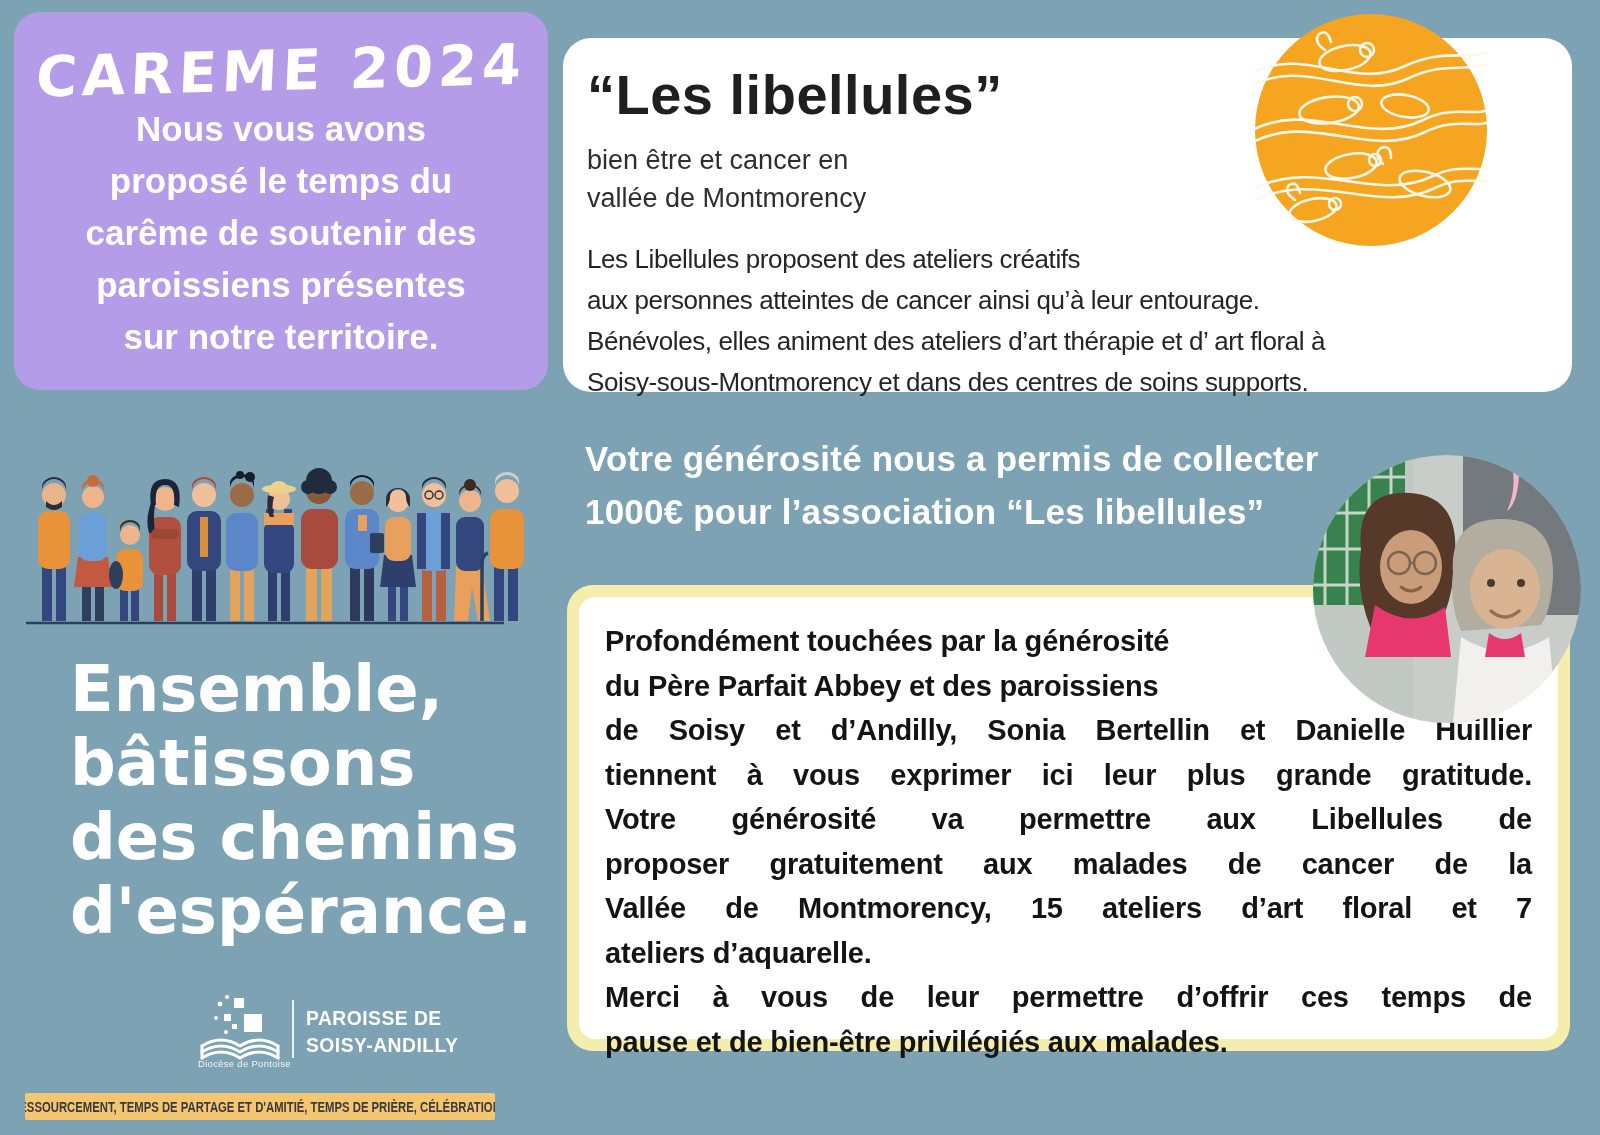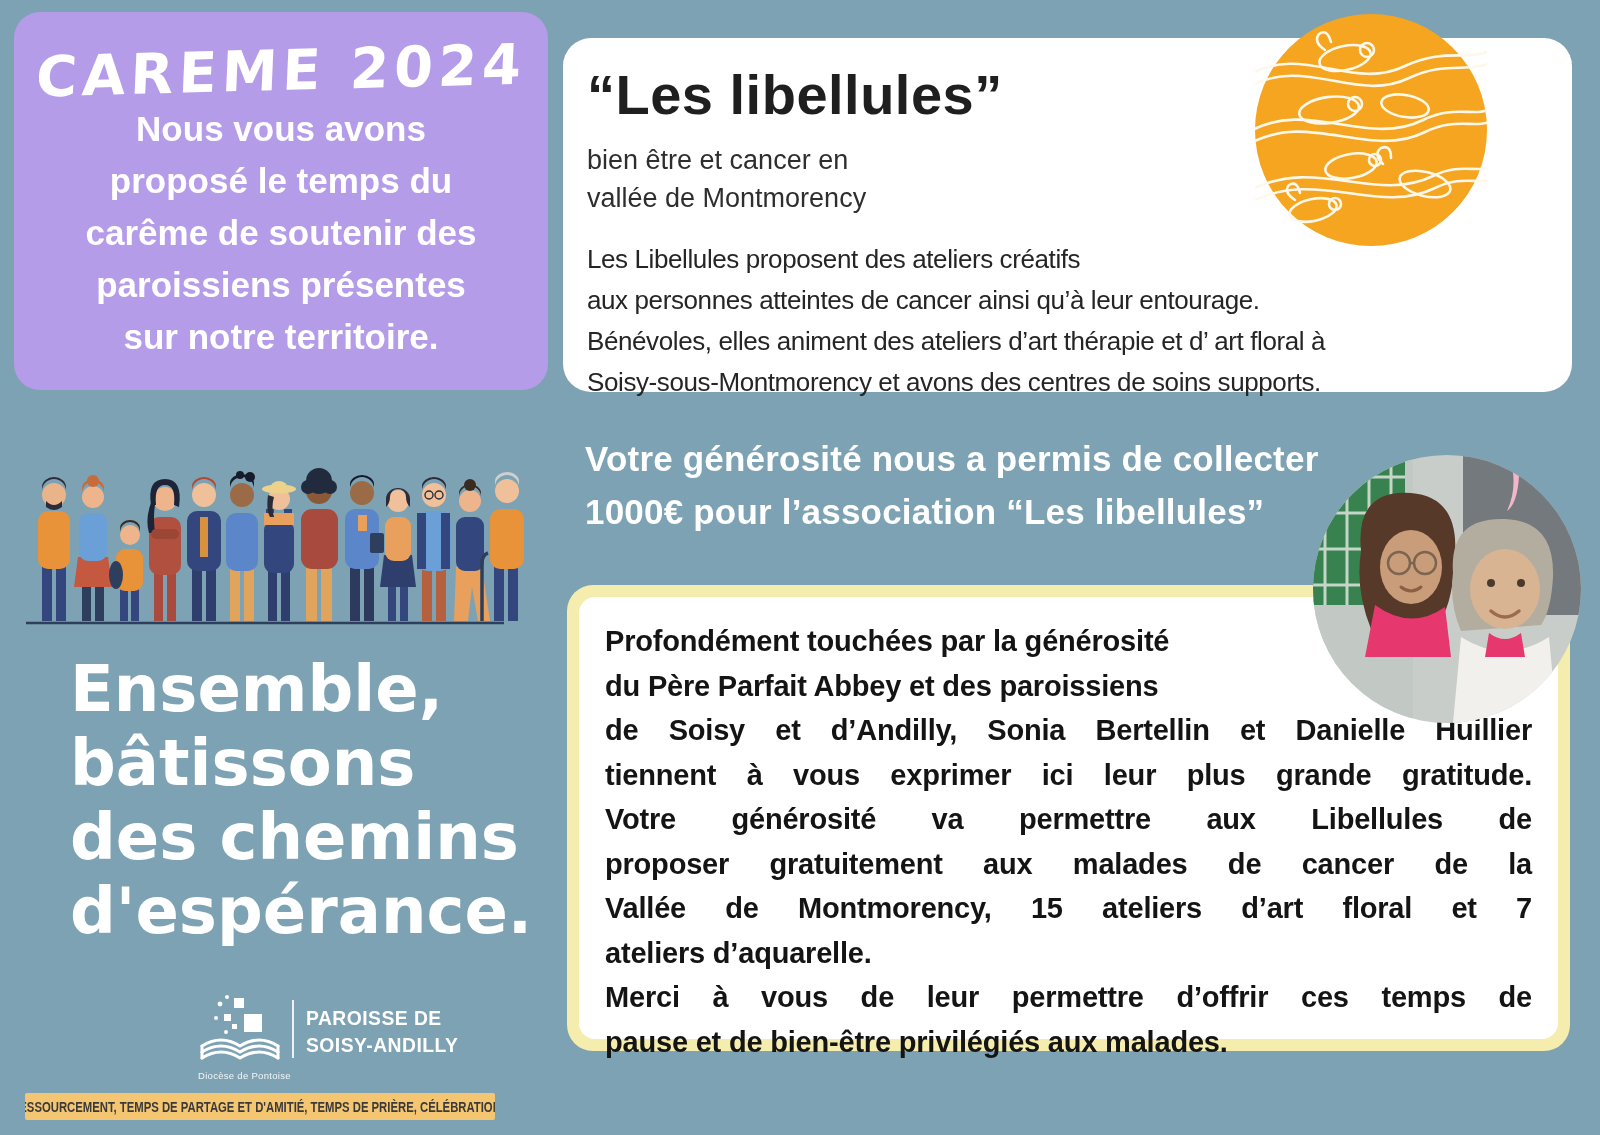--- a/index.html
+++ b/index.html
@@ -37,21 +37,21 @@
   .gratitude-line.just{text-align:justify;text-align-last:justify;}
 
   
   .slogan{position:absolute;left:70px;top:652px;color:#ffffff;font-family:"DejaVu Sans",sans-serif;font-weight:800;font-size:64px;line-height:74px;letter-spacing:0px;}
 
   
   .parish-logo{position:absolute;left:196px;top:992px;width:260px;height:84px;}
   .logo-book{position:absolute;left:0;top:0;width:88px;height:84px;}
   .logo-divider{position:absolute;left:96px;top:8px;width:2px;height:58px;background:rgba(255,255,255,0.85);}
   .logo-text{position:absolute;left:110px;top:12px;color:#ffffff;font-weight:700;font-size:21px;line-height:27px;letter-spacing:0.5px;transform:scaleX(0.92);transform-origin:left top;white-space:nowrap;}
-  .logo-diocese{position:absolute;left:2px;top:66px;color:rgba(255,255,255,0.9);font-size:9.5px;letter-spacing:0.3px;white-space:nowrap;margin-top:12px;}
+  .logo-diocese{position:absolute;left:2px;top:66px;color:rgba(255,255,255,0.9);font-size:9.5px;letter-spacing:0.3px;white-space:nowrap;}
 
   
   .footer-banner{position:absolute;left:25px;top:1093px;width:470px;height:27px;background:#f5c672;border-radius:2px;display:flex;align-items:center;justify-content:center;overflow:hidden;}
   .footer-banner-text{font-size:14.5px;font-weight:700;color:#3a3a3a;white-space:nowrap;transform:scaleX(0.78);transform-origin:center;letter-spacing:0px;}
 </style>
 </head>
 <body>
 
 <div id="poster">
 
@@ -70,21 +70,21 @@
     <div class="assoc-inner">
       <div class="assoc-title">“Les libellules”</div>
       <div class="assoc-subtitle">
         <div>bien être et cancer en</div>
         <div>vallée de Montmorency</div>
       </div>
       <div class="assoc-desc">
         <div>Les Libellules proposent des ateliers créatifs</div>
         <div>aux personnes atteintes de cancer ainsi qu’à leur entourage.</div>
         <div>Bénévoles, elles animent des ateliers d’art thérapie et d’ art floral à</div>
-        <div>Soisy-sous-Montmorency et avons des centres de soins supports.</div>
+        <div>Soisy-sous-Montmorency et dans des centres de soins supports.</div>
       </div>
     </div>
   </div>
 
   <svg class="dragonfly-circle" viewBox="0 0 232 232">
     <circle cx="116" cy="116" r="116" fill="#f5a51f"></circle>
     <g fill="none" stroke="#fdf8ea" stroke-width="2.6" stroke-linecap="round">
       <path d="M-8,62 C 48,28 96,78 150,52 C 190,33 215,48 236,36"></path>
       <path d="M-8,74 C 50,40 100,90 154,64 C 192,46 214,60 236,48"></path>
       <path d="M-6,118 C 52,84 112,134 168,106 C 200,90 220,104 238,94"></path>

